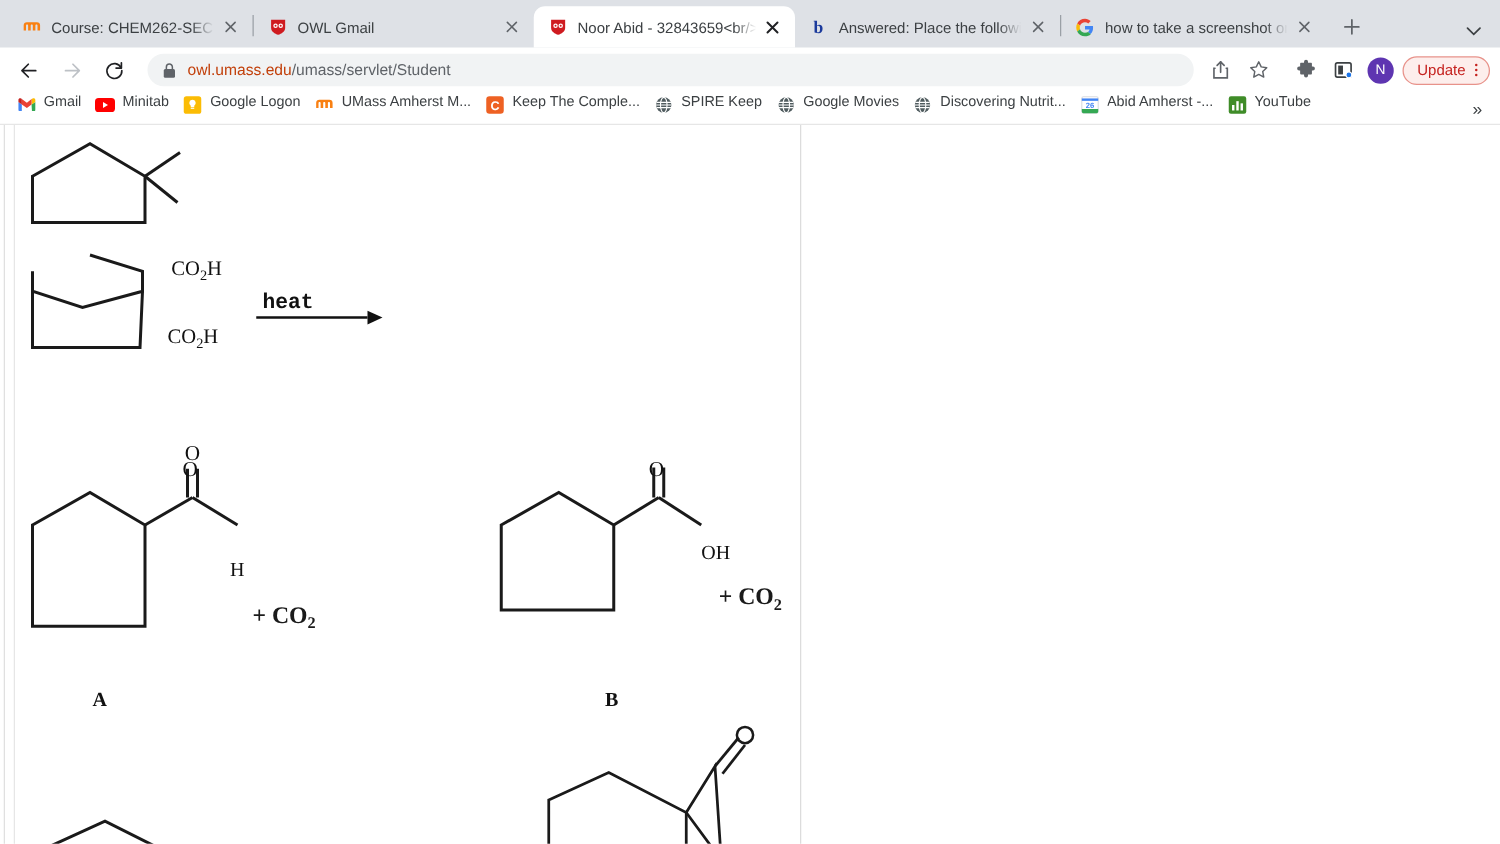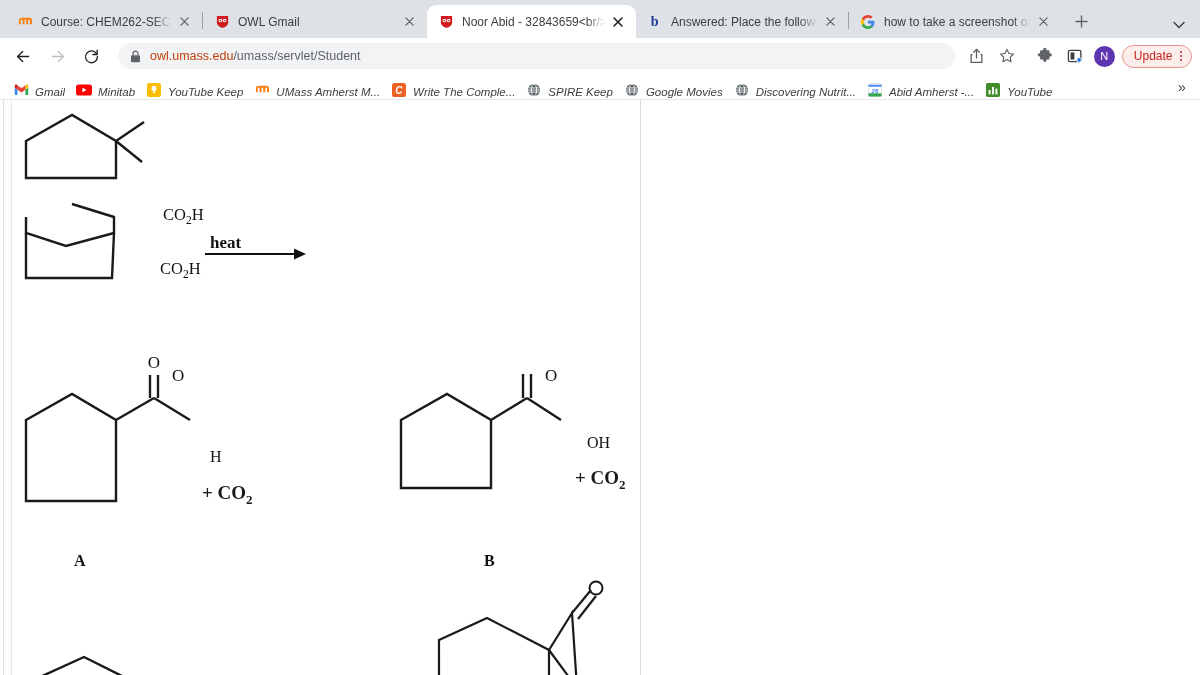--- a/index.html
+++ b/index.html
@@ -118,24 +118,23 @@
 
   
   .bookmarks {
     height: 26px; background: #fff;
     display: flex; align-items: center;
     padding: 0 8px 0 10px; gap: 0px;
     border-bottom: 1px solid #e6e6e6;
     position: relative;
   }
   .bm {
-    display: flex; align-items: flex-end; height: 22px;
+    display: flex; align-items: flex-start; height: 22px;
     padding: 0 8px 0 3px; border-radius: 4px; flex-shrink: 0;
     max-width: 150px;
-    font-style: italic;
   }
   .bm-ico { width: 16px; height: 16px; margin-right: 6px; flex-shrink: 0;
             display: flex; align-items: center; justify-content: center; }
   .bm-label { font-size: 11.5px; color: #3c4043; white-space: nowrap;
               overflow: hidden; text-overflow: ellipsis; }
   .bm-overflow { position: absolute; right: 8px; color: #3c4043; font-size: 14px;
                  width: 20px; text-align: center; }
 
   
   .page { position: relative; width: 1200px; height: 577px; background: #fff; }
@@ -149,30 +148,30 @@
     content:''; position:absolute; left: 7px; top: 0; bottom: 0;
     width: 1px; background: #e6e6e6;
   }
   .chem { position: absolute; }
   .plus-txt {
     position: absolute; font-family: "Liberation Serif", serif;
     font-weight: bold; font-size: 19px; color: #1a1a1a; white-space: nowrap;
   }
   .plus-txt sub { font-size: 13px; }
   .heat-lbl {
-    position: absolute; font-family: Liberation Serif, serif;
+    position: absolute; font-family: Liberation Mono, monospace;
     font-weight: bold; font-size: 17px; color: #111;
   }
   .opt-letter {
     position: absolute; font-family: "Liberation Serif", serif;
     font-weight: bold; font-size: 16px; color: #111;
   }
   .formula {
     position: absolute; font-family: "Liberation Serif", serif;
-    font-size: 16.5px; color: #111; white-space: nowrap; margin-left: 26px;
+    font-size: 16.5px; color: #111; white-space: nowrap;
   }
   .formula sub { font-size: 11.5px; }
   svg { overflow: visible; }
 </style>
 </head>
 <body>
 
 <div class="browser">
 
   <div class="chrome-top">
@@ -366,40 +365,40 @@
     </div>
 
     <div class="bm">
       <span class="bm-ico">
         <svg width="14" height="14" viewBox="0 0 16 16">
           <rect width="16" height="16" rx="2.4" fill="#fbbc04"></rect>
           <path d="M8 3.2a3 3 0 0 0-1.6 5.5v1.1h3.2V8.7A3 3 0 0 0 8 3.2z" fill="#fff"></path>
           <rect x="6.4" y="10.4" width="3.2" height="1.1" fill="#fff"></rect>
         </svg>
       </span>
-      <span class="bm-label">YouTube Keep</span>
+      <span class="bm-label">Google Logon</span>
     </div>
 
     <div class="bm">
       <span class="bm-ico">
         <svg width="15" height="15" viewBox="0 0 16 16">
           <path d="M1 11V6.6c0-1.6 1.1-2.6 2.7-2.6h8.6C14 4 15 5 15 6.6V11h-2.2V7c0-.7-.3-1.1-.9-1.1s-.9.4-.9 1.1v4H8.8V7c0-.7-.3-1.1-.9-1.1S7 6.3 7 7v4H4.8V7c0-.7-.3-1.1-.9-1.1S3 6.3 3 7v4z" fill="#f98012"></path>
         </svg>
       </span>
       <span class="bm-label">UMass Amherst M...</span>
     </div>
 
     <div class="bm">
       <span class="bm-ico">
         <svg width="14" height="14" viewBox="0 0 16 16">
           <rect width="16" height="16" rx="3" fill="#ee6123"></rect>
           <text x="8" y="12.4" text-anchor="middle" font-family="Liberation Sans, sans-serif" font-size="11.5" font-weight="bold" fill="#fff">C</text>
         </svg>
       </span>
-      <span class="bm-label">Write The Comple...</span>
+      <span class="bm-label">Keep The Comple...</span>
     </div>
 
     <div class="bm">
       <span class="bm-ico">
         <svg width="14" height="14" viewBox="0 0 16 16">
           <circle cx="8" cy="8" r="7" fill="#4f5b5e"></circle>
           <ellipse cx="8" cy="8" rx="3" ry="7" fill="none" stroke="#fff" stroke-width="1"></ellipse>
           <path d="M1.4 5.6h13.2M1.4 10.4h13.2M1 8h14" stroke="#fff" stroke-width="1"></path>
         </svg>
       </span>

